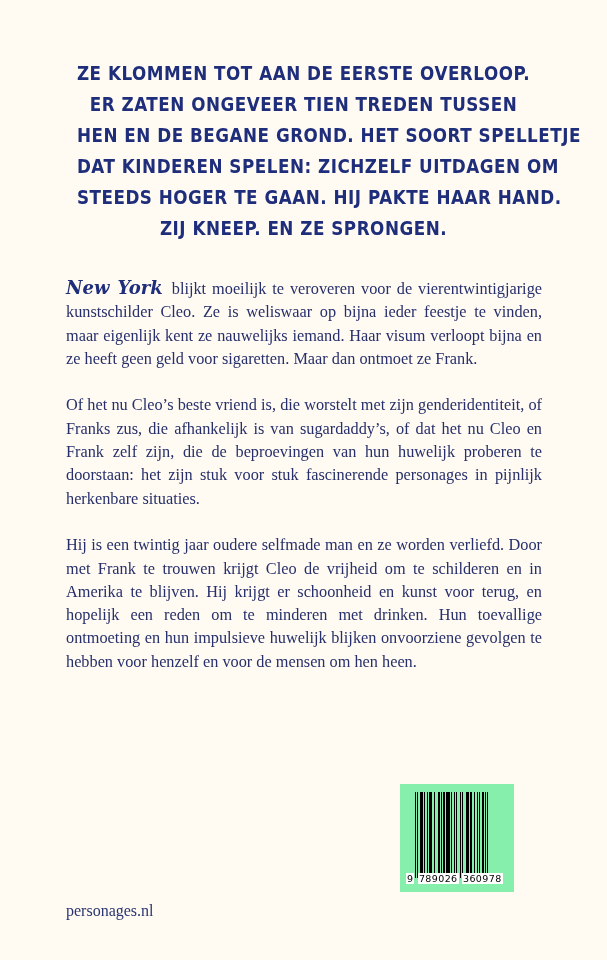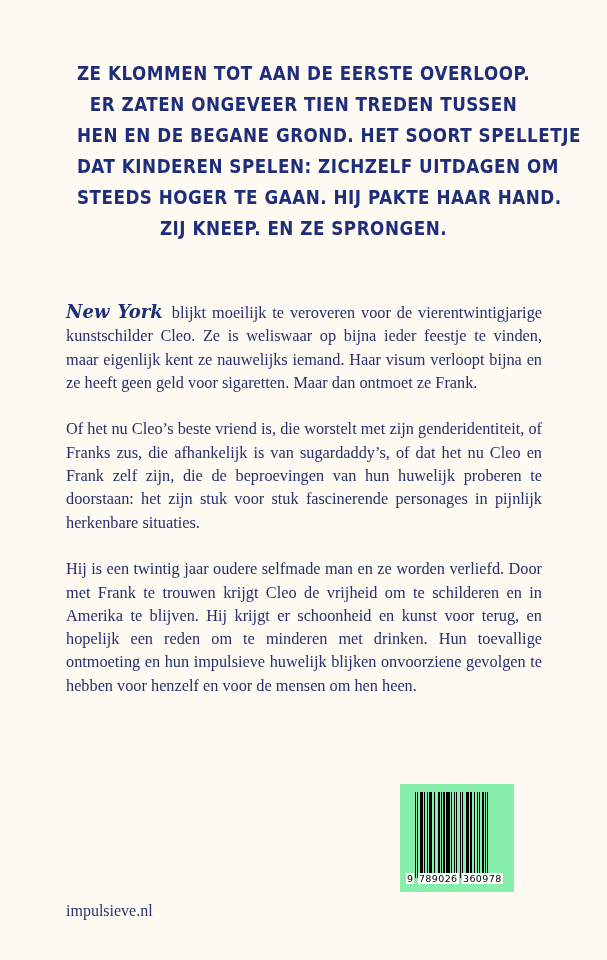--- a/index.html
+++ b/index.html
@@ -12,21 +12,21 @@
     text-align:center;
     font-family:"DejaVu Sans", sans-serif; font-weight:bold;
     font-size:19.5px; line-height:31px; letter-spacing:0.6px;
     color:#1f2e7a; text-transform:uppercase;
     transform:scaleX(0.86); transform-origin:center top;
   }
   .quote div { white-space:nowrap; }
   .body-text {
     position:absolute; left:66px; top:276px; width:476px;
     font-family:"Liberation Serif", serif; font-size:16.3px; line-height:23.3px;
-    color:#262f6a; text-align:justify;margin-top:24px;
+    color:#262f6a; text-align:justify;
   }
   .body-text p { margin:0 0 23.3px 0; }
   .ny {
     font-family:"DejaVu Serif", serif; font-style:italic; font-weight:bold;
     font-size:18px; color:#1f2e7a; margin-right:3px;
   }
   .publisher {
     position:absolute; left:66px; top:902px;
     font-family:"Liberation Serif", serif; font-size:16px; color:#2a3370;
   }
@@ -57,21 +57,21 @@
   <div>STEEDS HOGER TE GAAN. HIJ PAKTE HAAR HAND.</div>
   <div>ZIJ KNEEP. EN ZE SPRONGEN.</div>
 </div>
 
 <div class="body-text">
   <p><span class="ny">New York</span> <span>blijkt moeilijk te veroveren voor de vierentwintigjarige kunstschilder Cleo. Ze is weliswaar op bijna ieder feestje te vinden, maar eigenlijk kent ze nauwelijks iemand. Haar visum verloopt bijna en ze heeft geen geld voor sigaretten. Maar dan ontmoet ze Frank.</span></p>
   <p>Of het nu Cleo’s beste vriend is, die worstelt met zijn genderidentiteit, of Franks zus, die afhankelijk is van sugardaddy’s, of dat het nu Cleo en Frank zelf zijn, die de beproevingen van hun huwelijk proberen te doorstaan: het zijn stuk voor stuk fascinerende personages in pijnlijk herkenbare situaties.</p>
   <p>Hij is een twintig jaar oudere selfmade man en ze worden verliefd. Door met Frank te trouwen krijgt Cleo de vrijheid om te schilderen en in Amerika te blijven. Hij krijgt er schoonheid en kunst voor terug, en hopelijk een reden om te minderen met drinken. Hun toevallige ontmoeting en hun impulsieve huwelijk blijken onvoorziene gevolgen te hebben voor henzelf en voor de mensen om hen heen.</p>
 </div>
 
-<div class="publisher">impulsieve.nl</div>
+<div class="publisher">personages.nl</div>
 
 <div class="barcode-box">
   <div class="bars">
     <span style="width:1px;background:#000"></span>
       <span style="width:1px"></span>
     <span style="width:1px;background:#000"></span>
       <span style="width:2px"></span>
     <span style="width:3px;background:#000"></span>
       <span style="width:1px"></span>
     <span style="width:1px;background:#000"></span>

